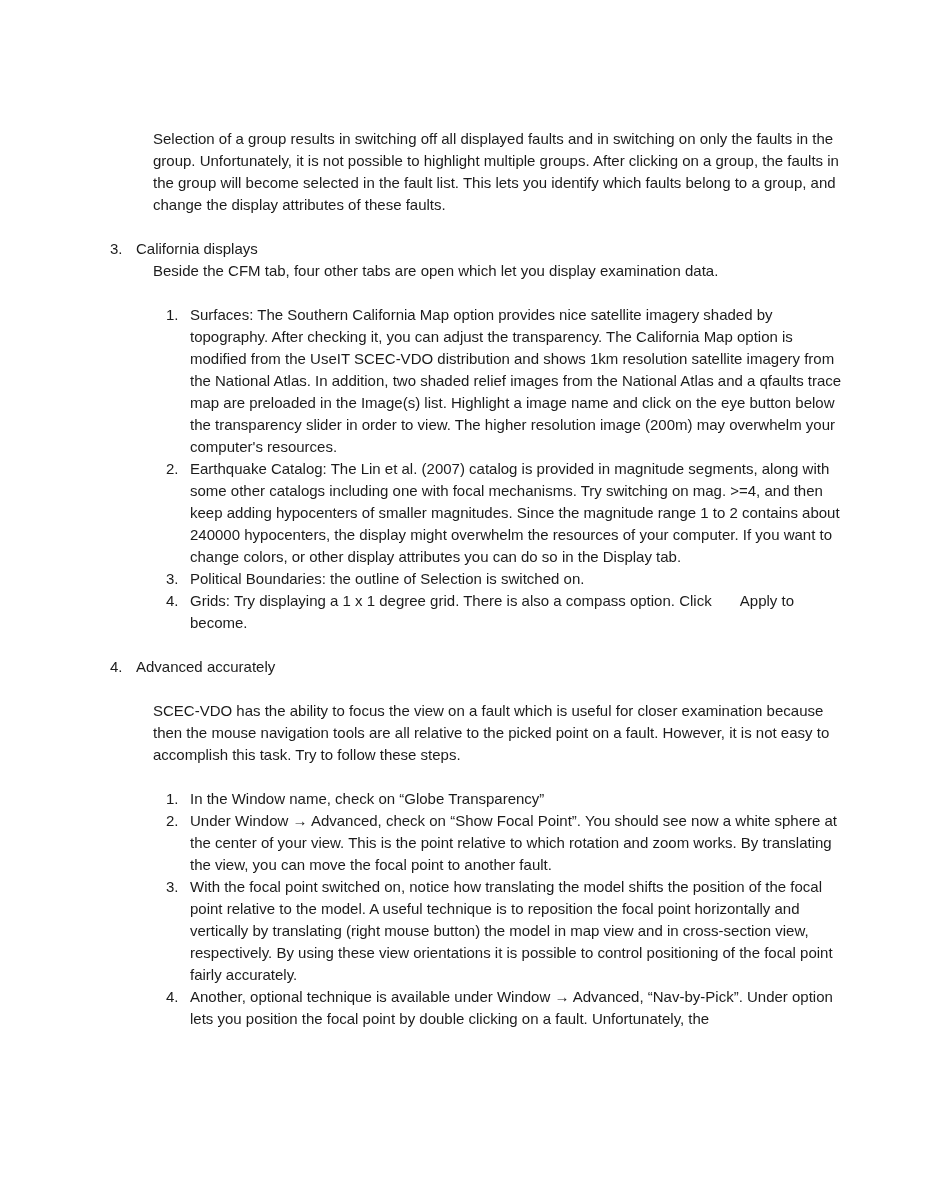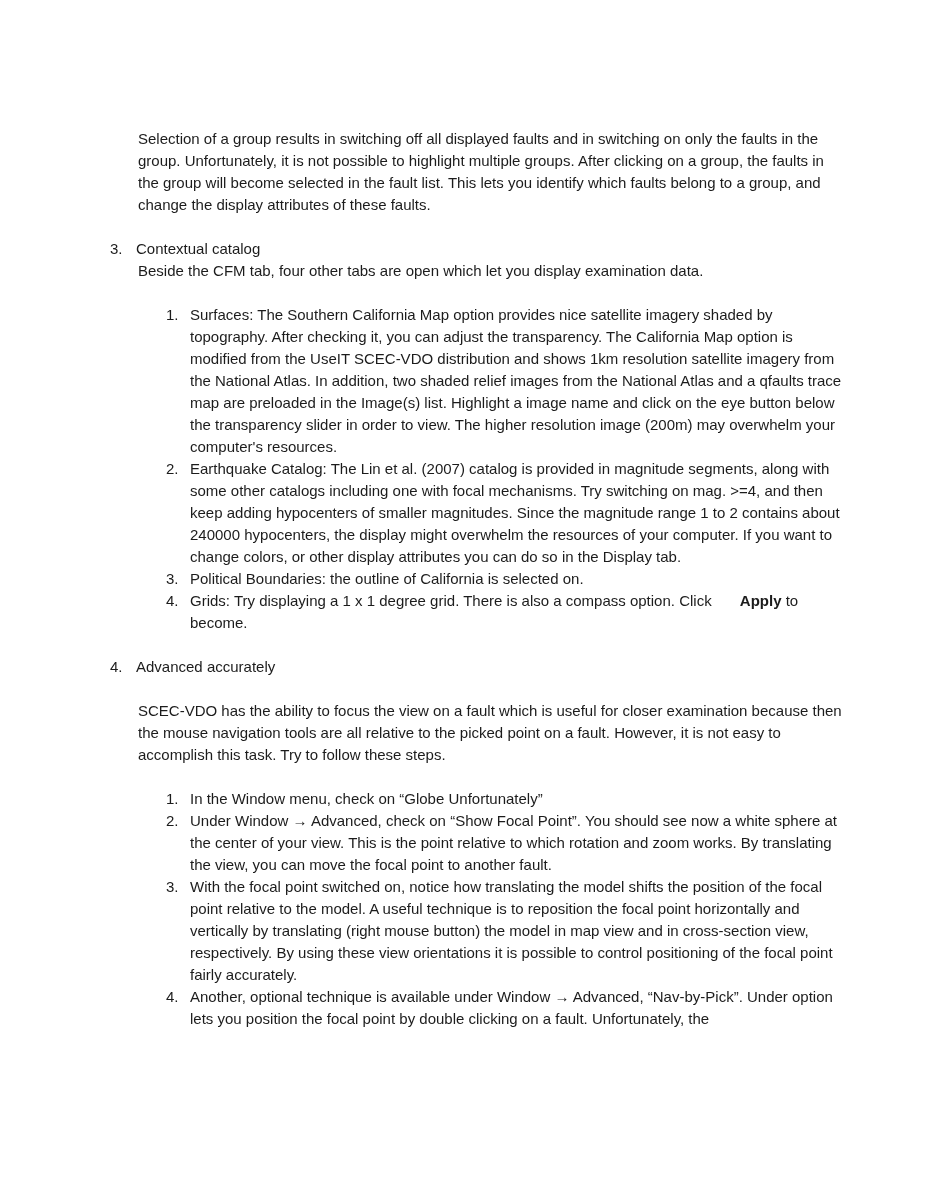--- a/index.html
+++ b/index.html
@@ -7,70 +7,70 @@
   body {
     width: 926px;
     height: 1198px;
     font-family: "Liberation Sans", "DejaVu Sans", sans-serif;
     font-size: 15px;
     line-height: 22px;
     color: #1c1c1c;
     padding: 128px 80px 0 110px;
     overflow: hidden;
   }
-  .para-l1 { margin-left: 28px; }
+  .para-l1 { margin-left: 43px; }
   .gap-top { margin-top: 22px; }
   .section-heading { display: flex; }
   .section-heading .num { width: 26px; flex: 0 0 26px; }
   .sublist { margin-left: 56px; }
   .sublist-item { display: flex; }
   .sublist-item .num { width: 24px; flex: 0 0 24px; }
   .sublist-item .item-text { flex: 1; }
-  .bold { font-weight: bold; margin-left: 24px; }
+  .bold { font-weight: normal; margin-left: 24px; }
 </style>
 </head>
 <body>
 
 <p class="para-l1">Selection of a group results in switching off all displayed faults and in switching on only the faults in the group. Unfortunately, it is not possible to highlight multiple groups. After clicking on a group, the faults in the group will become selected in the fault list. This lets you identify which faults belong to a group, and change the display attributes of these faults.</p>
 
 <div class="section-heading gap-top">
   <span class="num">3.</span>
-  <span>Contextual catalog</span>
+  <span>California displays</span>
 </div>
 <p class="para-l1">Beside the CFM tab, four other tabs are open which let you display examination data.</p>
 
 <div class="sublist gap-top">
   <div class="sublist-item">
     <span class="num">1.</span>
     <div class="item-text">Surfaces: The Southern California Map option provides nice satellite imagery shaded by topography. After checking it, you can adjust the transparency. The California Map option is modified from the UseIT SCEC-VDO distribution and shows 1km resolution satellite imagery from the National Atlas. In addition, two shaded relief images from the National Atlas and a qfaults trace map are preloaded in the Image(s) list. Highlight a image name and click on the eye button below the transparency slider in order to view. The higher resolution image (200m) may overwhelm your computer's resources.</div>
   </div>
   <div class="sublist-item">
     <span class="num">2.</span>
     <div class="item-text">Earthquake Catalog: The Lin et al. (2007) catalog is provided in magnitude segments, along with some other catalogs including one with focal mechanisms. Try switching on mag. &gt;=4, and then keep adding hypocenters of smaller magnitudes. Since the magnitude range 1 to 2 contains about 240000 hypocenters, the display might overwhelm the resources of your computer. If you want to change colors, or other display attributes you can do so in the Display tab.</div>
   </div>
   <div class="sublist-item">
     <span class="num">3.</span>
-    <div class="item-text">Political Boundaries: the outline of California is selected on.</div>
+    <div class="item-text">Political Boundaries: the outline of Selection is switched on.</div>
   </div>
   <div class="sublist-item">
     <span class="num">4.</span>
     <div class="item-text"><span>Grids: Try displaying a 1 x 1 degree grid. There is also a compass option. Click </span><span class="bold">Apply</span><span> to become.</span></div>
   </div>
 </div>
 
 <div class="section-heading gap-top">
   <span class="num">4.</span>
   <span>Advanced accurately</span>
 </div>
 <p class="para-l1 gap-top">SCEC-VDO has the ability to focus the view on a fault which is useful for closer examination because then the mouse navigation tools are all relative to the picked point on a fault. However, it is not easy to accomplish this task. Try to follow these steps.</p>
 
 <div class="sublist gap-top">
   <div class="sublist-item">
     <span class="num">1.</span>
-    <div class="item-text">In the Window menu, check on “Globe Unfortunately”</div>
+    <div class="item-text">In the Window name, check on “Globe Transparency”</div>
   </div>
   <div class="sublist-item">
     <span class="num">2.</span>
     <div class="item-text">Under Window → Advanced, check on “Show Focal Point”. You should see now a white sphere at the center of your view. This is the point relative to which rotation and zoom works. By translating the view, you can move the focal point to another fault.</div>
   </div>
   <div class="sublist-item">
     <span class="num">3.</span>
     <div class="item-text">With the focal point switched on, notice how translating the model shifts the position of the focal point relative to the model. A useful technique is to reposition the focal point horizontally and vertically by translating (right mouse button) the model in map view and in cross-section view, respectively. By using these view orientations it is possible to control positioning of the focal point fairly accurately.</div>
   </div>
   <div class="sublist-item">

